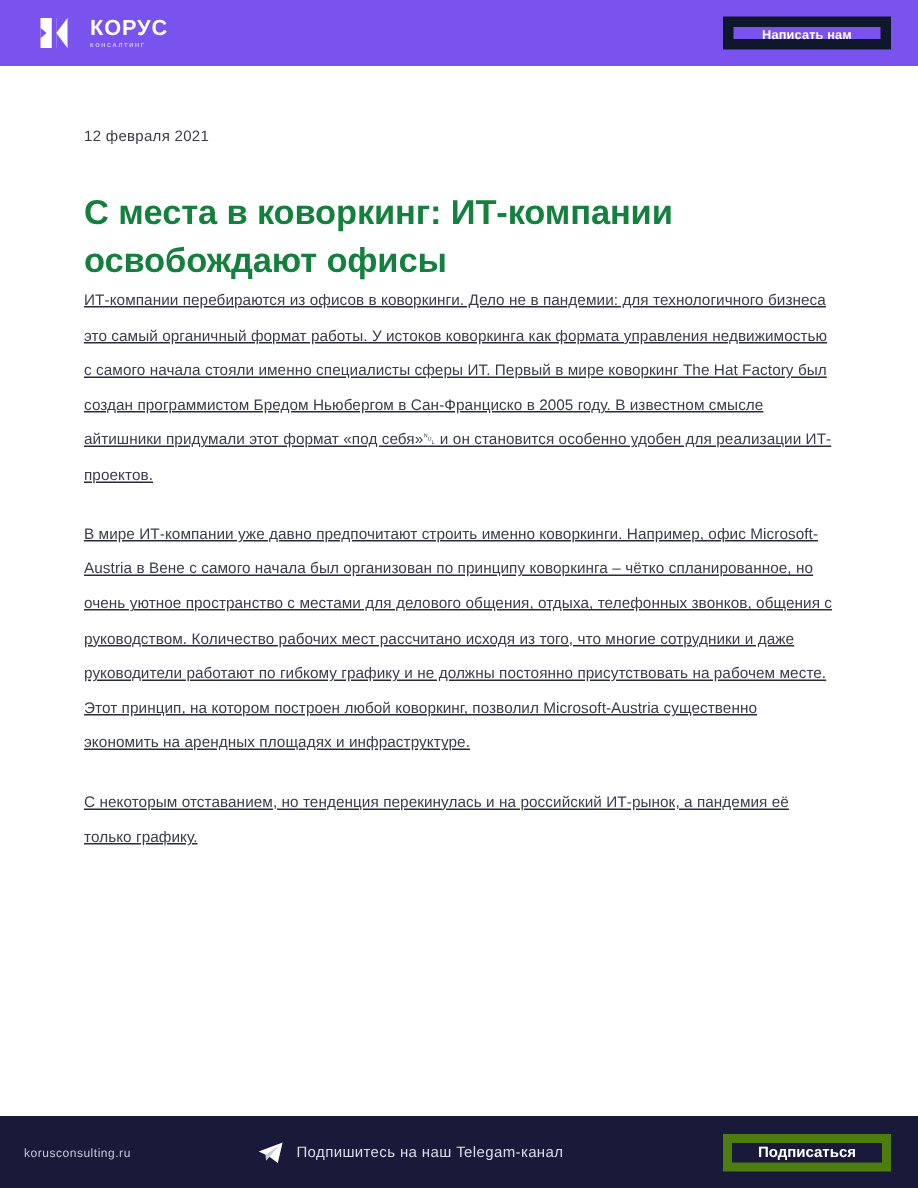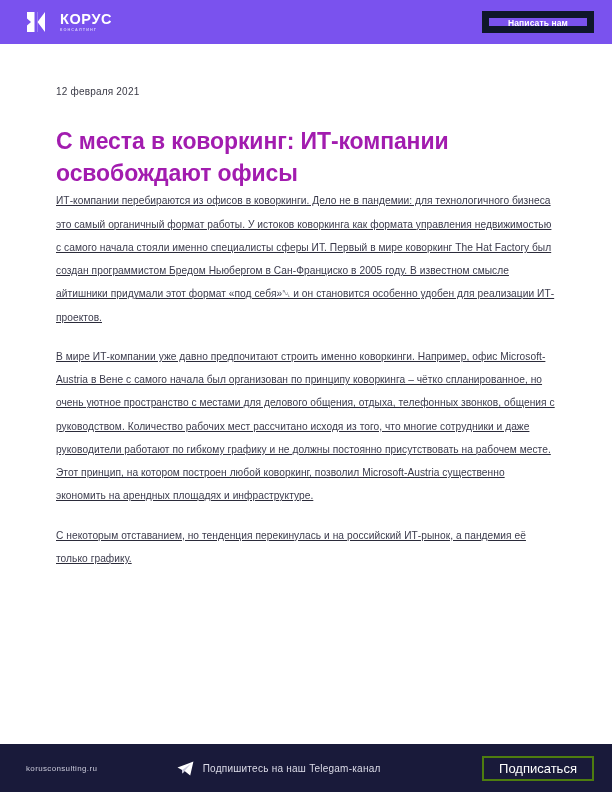--- a/index.html
+++ b/index.html
@@ -77,21 +77,21 @@
   }
   .date {
     font-size: 10px;
     color: #3a3a46;
     margin-top: 42px;
     letter-spacing: 0.2px;
   }
   .headline {
     font-size: 23px;
     font-weight: bold;
-    color: #a21caf;
+    color: #15803d;
     line-height: 1.38;
     margin: 29px 0 0 0;
     letter-spacing: -0.1px;
     max-width: 470px;
   }
   .body-block {
     text-decoration: underline;
   }
   .para {
     font-size: 10.2px;
@@ -109,21 +109,21 @@
   .footer {
     position: absolute;
     left: 0;
     bottom: 0;
     width: 612px;
     height: 48px;
     background: #191a3a;
     display: flex;
     align-items: center;
     box-sizing: border-box;
-    padding: 0 18px 0 26px;
+    padding: 0 18px 0 16px;
   }
   .footer-site {
     color: #c8c8d8;
     font-size: 8px;
     letter-spacing: 0.35px;
     flex: 0 0 auto;
   }
   .footer-center {
     flex: 1 1 auto;
     display: flex;
@@ -137,25 +137,25 @@
     height: 15px;
     flex: 0 0 auto;
     display: block;
   }
   .footer-cta-text {
     color: #dcdce8;
     font-size: 10px;
     letter-spacing: 0.25px;
   }
   .footer-btn {
-    border: 2px solid #4d7c0f;
+    border: 6px solid #4d7c0f;
     background: transparent;
     color: #ffffff;
-    font-size: 13px;
-    font-weight: normal;
+    font-size: 10px;
+    font-weight: bold;
     font-family: "Liberation Sans", sans-serif;
     height: 25px;
     min-width: 112px;
     padding: 0 10px;
     cursor: pointer;
     flex: 0 0 auto;
   }
 </style>
 </head>
 <body>

